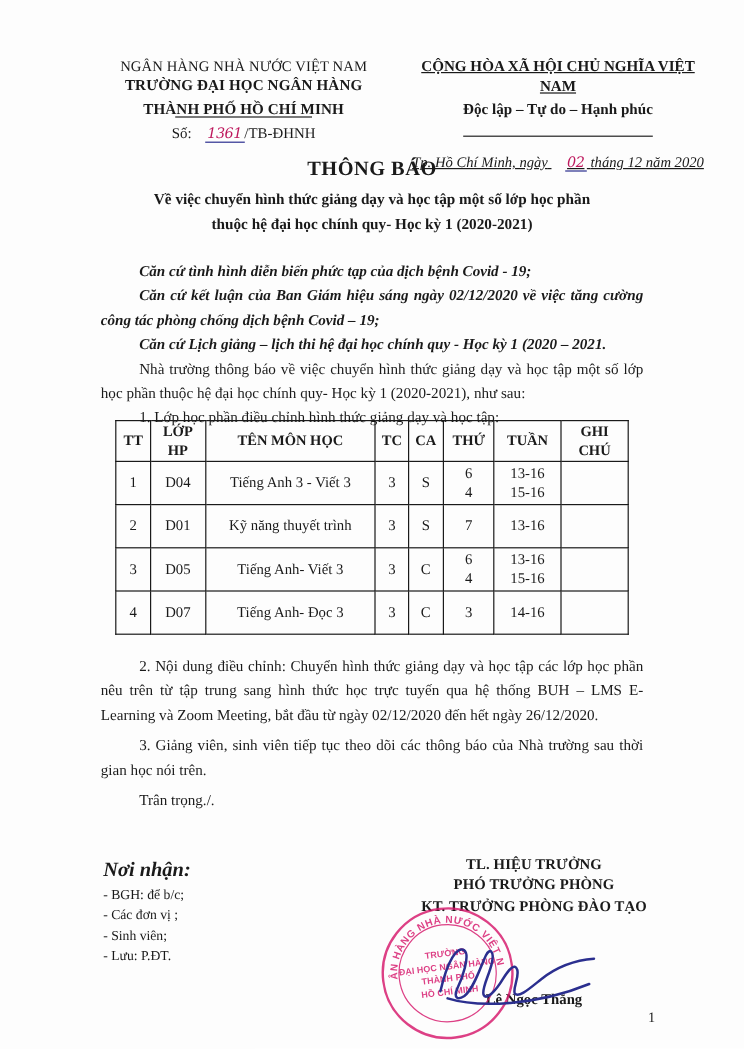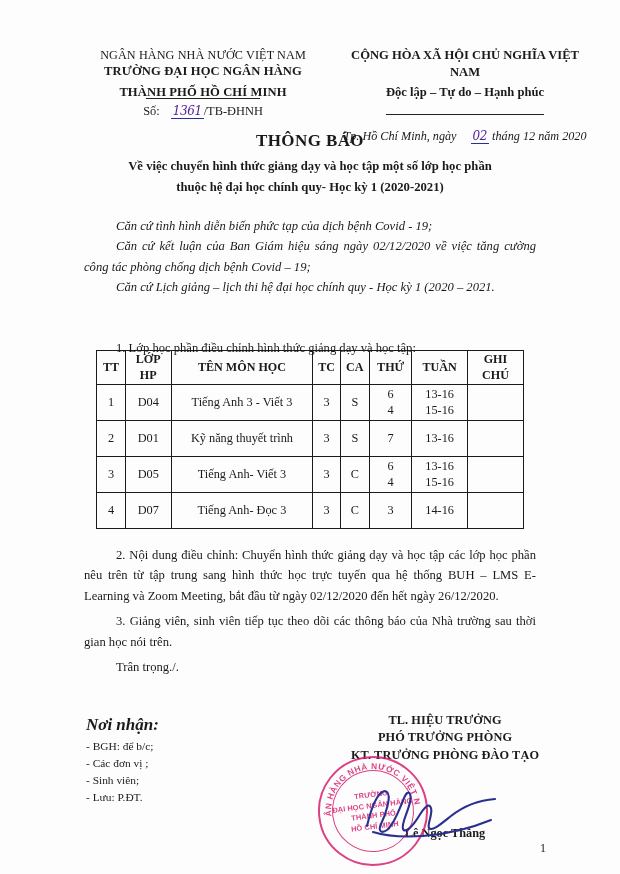--- a/index.html
+++ b/index.html
@@ -34,20 +34,21 @@
     width: 250px;
     margin-left: 78px;
     text-align: center;
     line-height: 1.32;
   }
   .hdr-right {
     width: 258px;
     margin-left: 8px;
     text-align: center;
     line-height: 1.32;
+    text-decoration: underline;
   }
   .org-line1 {
     font-size: 12.2px;
     letter-spacing: .1px;
   }
   .org-line2, .org-line3 {
     font-size: 12.6px;
     font-weight: bold;
     letter-spacing: .1px;
   }
@@ -63,21 +64,21 @@
     bottom: 1px;
     border-bottom: 1px solid #222;
   }
   .so-line {
     font-size: 12.4px;
     margin-top: 2px;
     white-space: nowrap;
   }
   .hand {
     font-family: "DejaVu Serif", serif;
-    color: #4c1d95;
+    color: #be185d;
     font-style: italic;
     font-size: 12px;
     letter-spacing: -0.4px;
     border-bottom: 1px solid #2b2f8f;
     padding: 0 2px;
     margin-left: 11px;
   }
   .nation1 {
     font-size: 12.6px;
     font-weight: bold;
@@ -125,20 +126,21 @@
   }
   p.para {
     margin: 0;
     font-size: 12.6px;
     line-height: 1.62;
     text-align: justify;
     text-indent: 32px;
   }
   p.italic {
     font-style: italic;
+    font-weight: bold;
   }
   p.spaced {
     margin-top: 5px;
   }
 
   
   .sec1 {
     position: absolute;
     top: 341px;
     left: 84px;
@@ -332,20 +334,21 @@
     <div class="subtitle">
       <div>Về việc chuyển hình thức giảng dạy và học tập một số lớp học phần</div>
       <div>thuộc hệ đại học chính quy- Học kỳ 1 (2020-2021)</div>
     </div>
   </div>
 
   <div class="body-block">
     <p class="para italic">Căn cứ tình hình diễn biến phức tạp của dịch bệnh Covid - 19;</p>
     <p class="para italic">Căn cứ kết luận của Ban Giám hiệu sáng ngày 02/12/2020 về việc tăng cường công tác phòng chống dịch bệnh Covid – 19;</p>
     <p class="para italic">Căn cứ Lịch giảng – lịch thi hệ đại học chính quy - Học kỳ 1 (2020 – 2021.</p>
+    <p class="para">Nhà trường thông báo về việc chuyển hình thức giảng dạy và học tập một số lớp học phần thuộc hệ đại học chính quy- Học kỳ 1 (2020-2021), như sau:</p>
   </div>
 
   <div class="sec1">1. Lớp học phần điều chỉnh hình thức giảng dạy và học tập:</div>
 
   <table class="schedule">
     <thead>
       <tr>
         <th class="c-tt">TT</th>
         <th class="c-lop">
           <span class="stack">LỚP</span>

